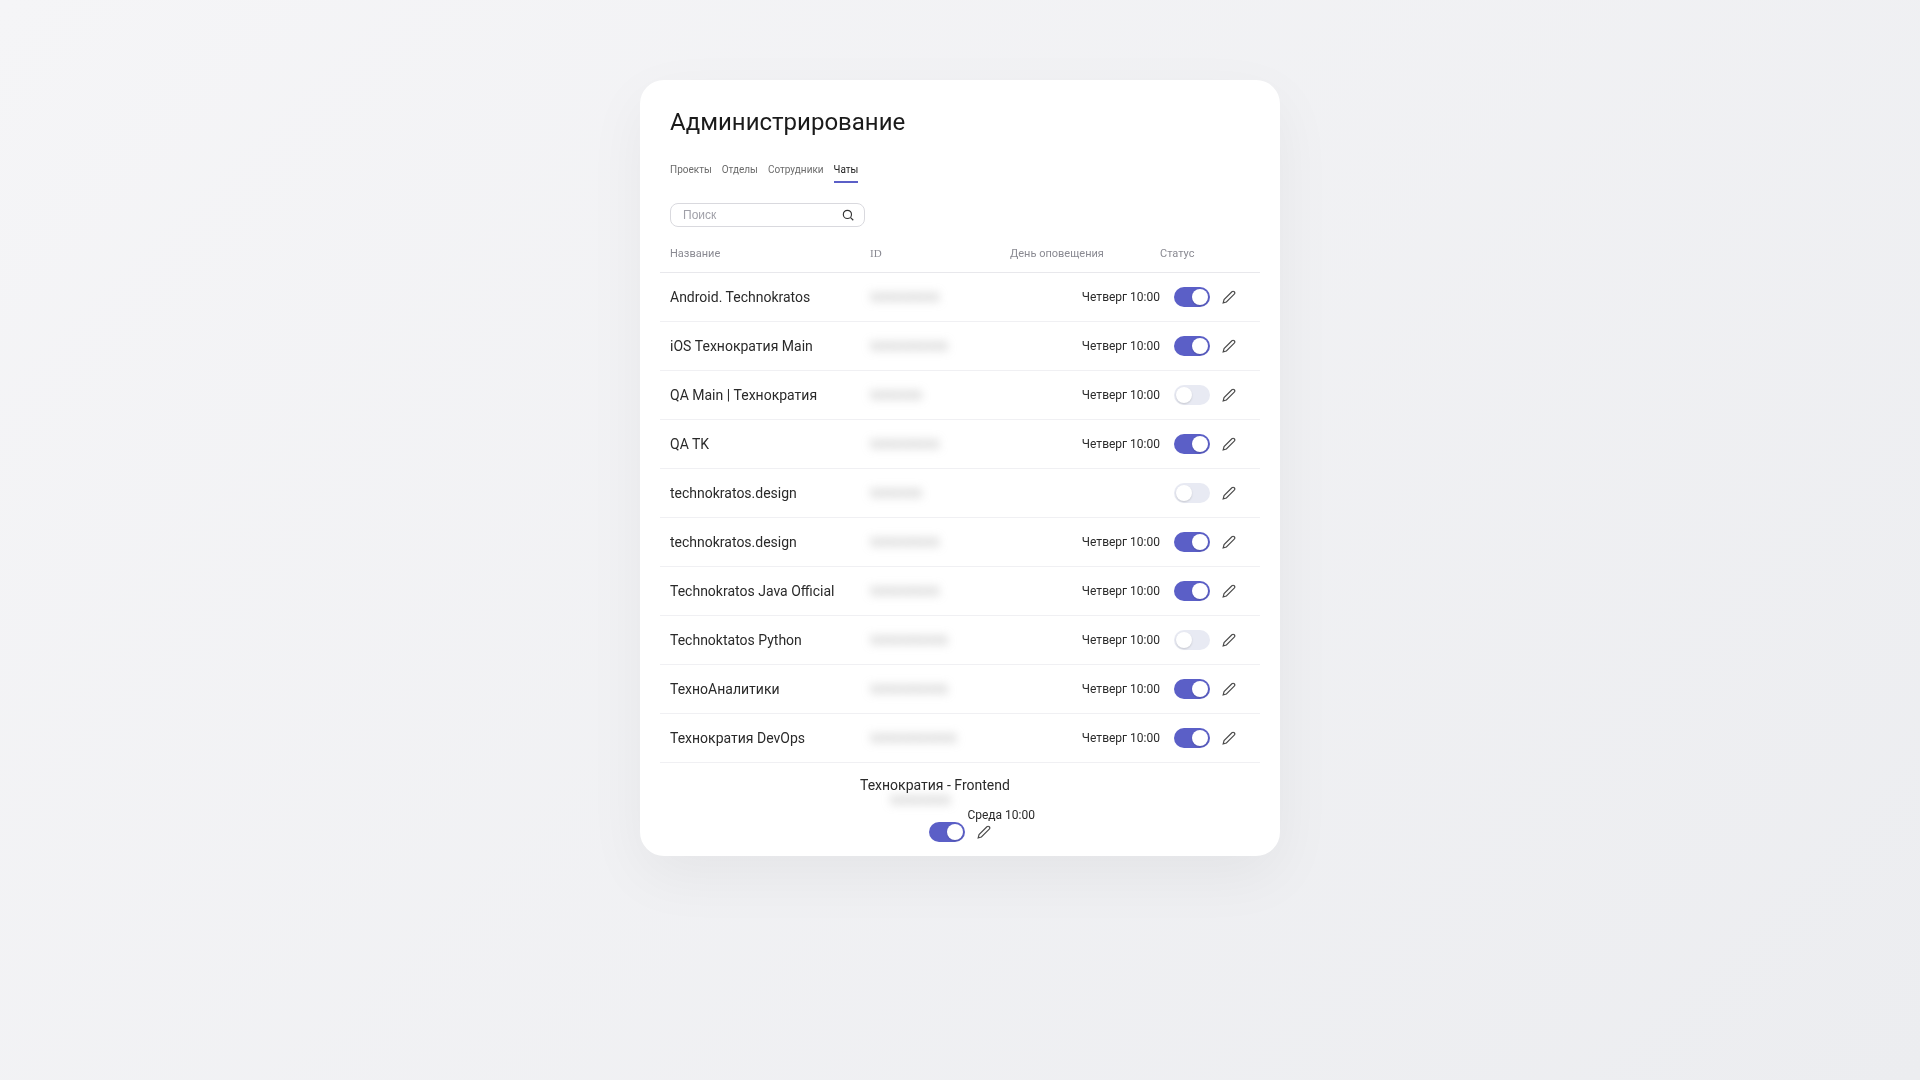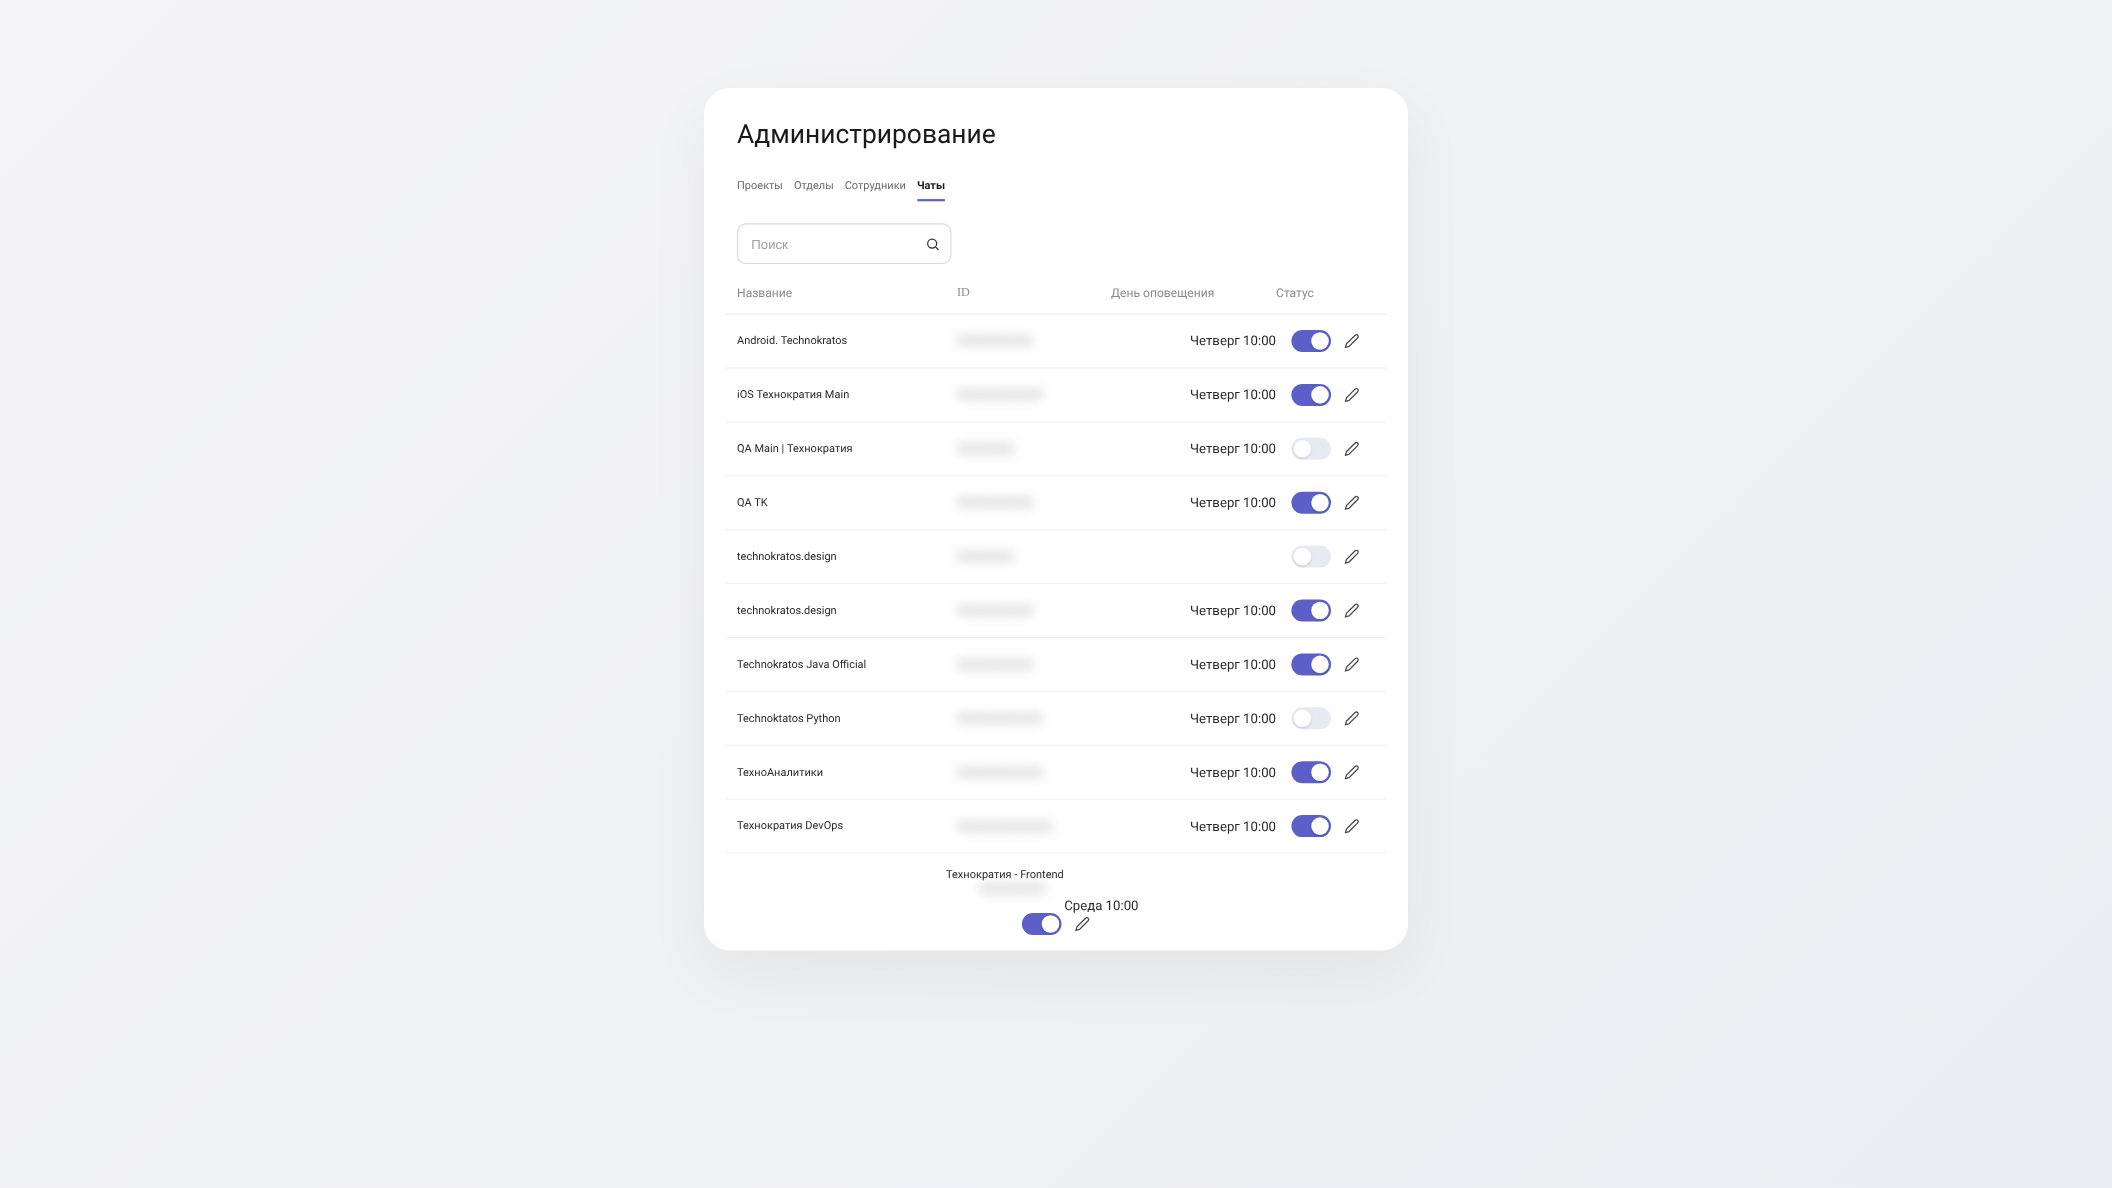--- a/index.html
+++ b/index.html
@@ -43,34 +43,34 @@
     }
     .tab {
       font-size: 10px;
       color: #6b6b6b;
       padding-bottom: 6px;
       cursor: pointer;
       border-bottom: 2px solid transparent;
     }
     .tab.active {
       color: #1a1a1a;
-      font-weight: 700;
+      font-weight: 400;
       border-bottom: 2px solid #5b5fc7;
     }
     .search-wrap {
       padding: 0 10px;
       margin-bottom: 20px;
     }
     .search {
       position: relative;
       width: 195px;
     }
     .search input {
       width: 100%;
-      height: 37px;
+      height: 24px;
       border: 1px solid #d9d9de;
       border-radius: 8px;
       padding: 0 32px 0 12px;
       font-size: 12px;
       color: #333;
       outline: none;
     }
     .search input::placeholder {
       color: #a0a0a8;
     }
@@ -99,21 +99,21 @@
       padding: 14px 10px;
       border-bottom: 1px solid #f0f0f3;
       font-size: 12px;
       color: #2a2a2a;
     }
     .row:last-child {
       border-bottom: none;
       flex-direction: column;
     }
     .row .col-name {
-      font-size: 10px;
+      font-size: 14px;
     }
     .blur {
       filter: blur(5px);
       color: #888;
       user-select: none;
     }
     .row .col-day {
       text-align: right;
     }
     .status-cell {

